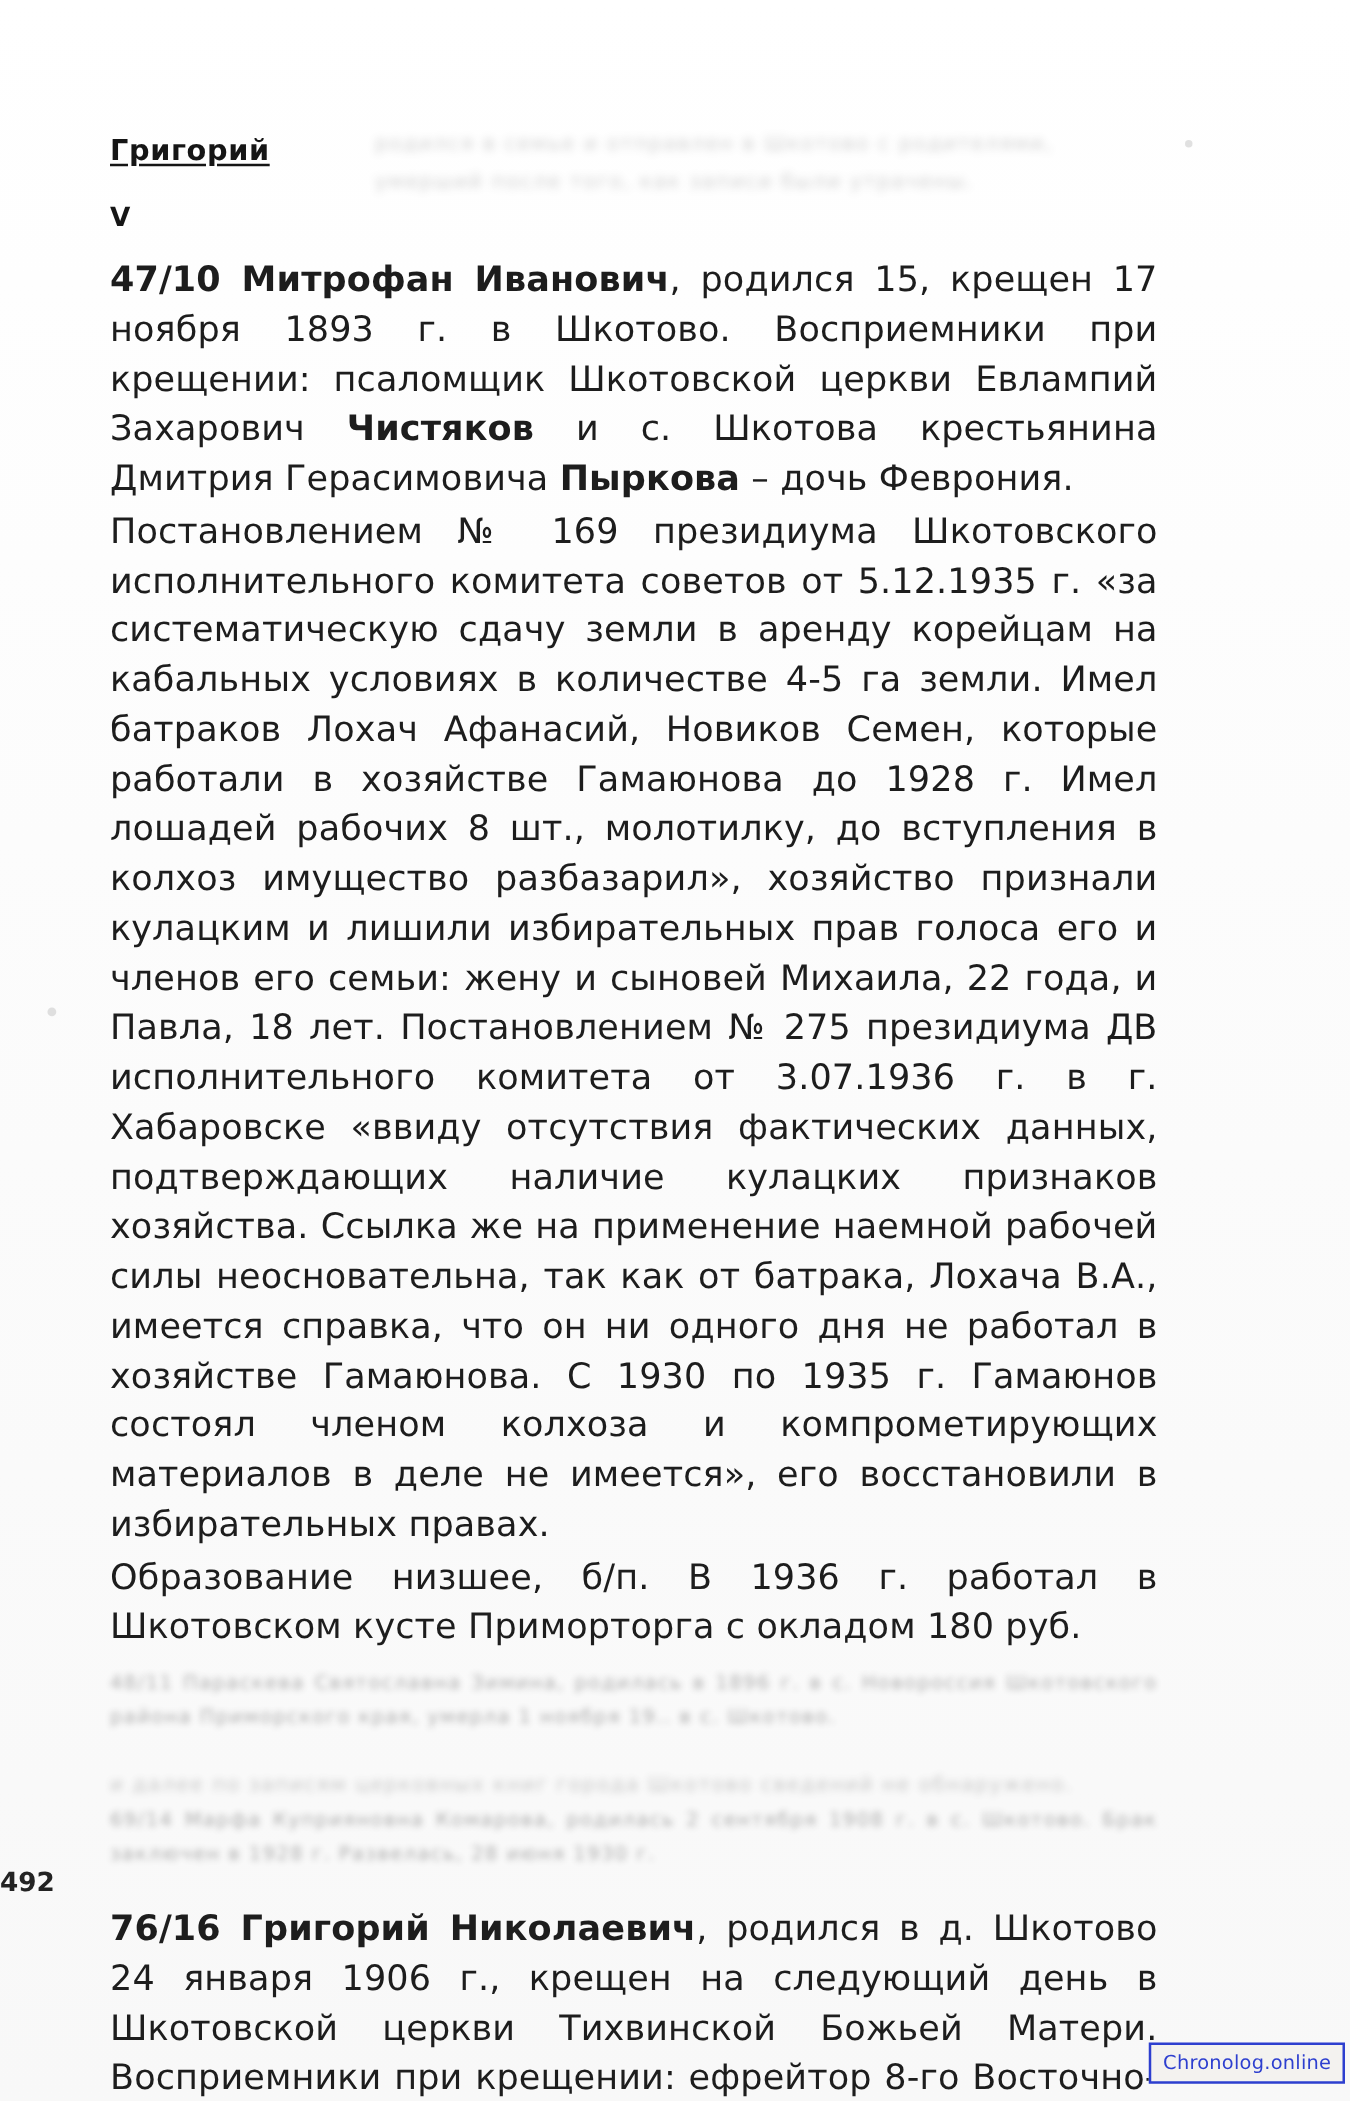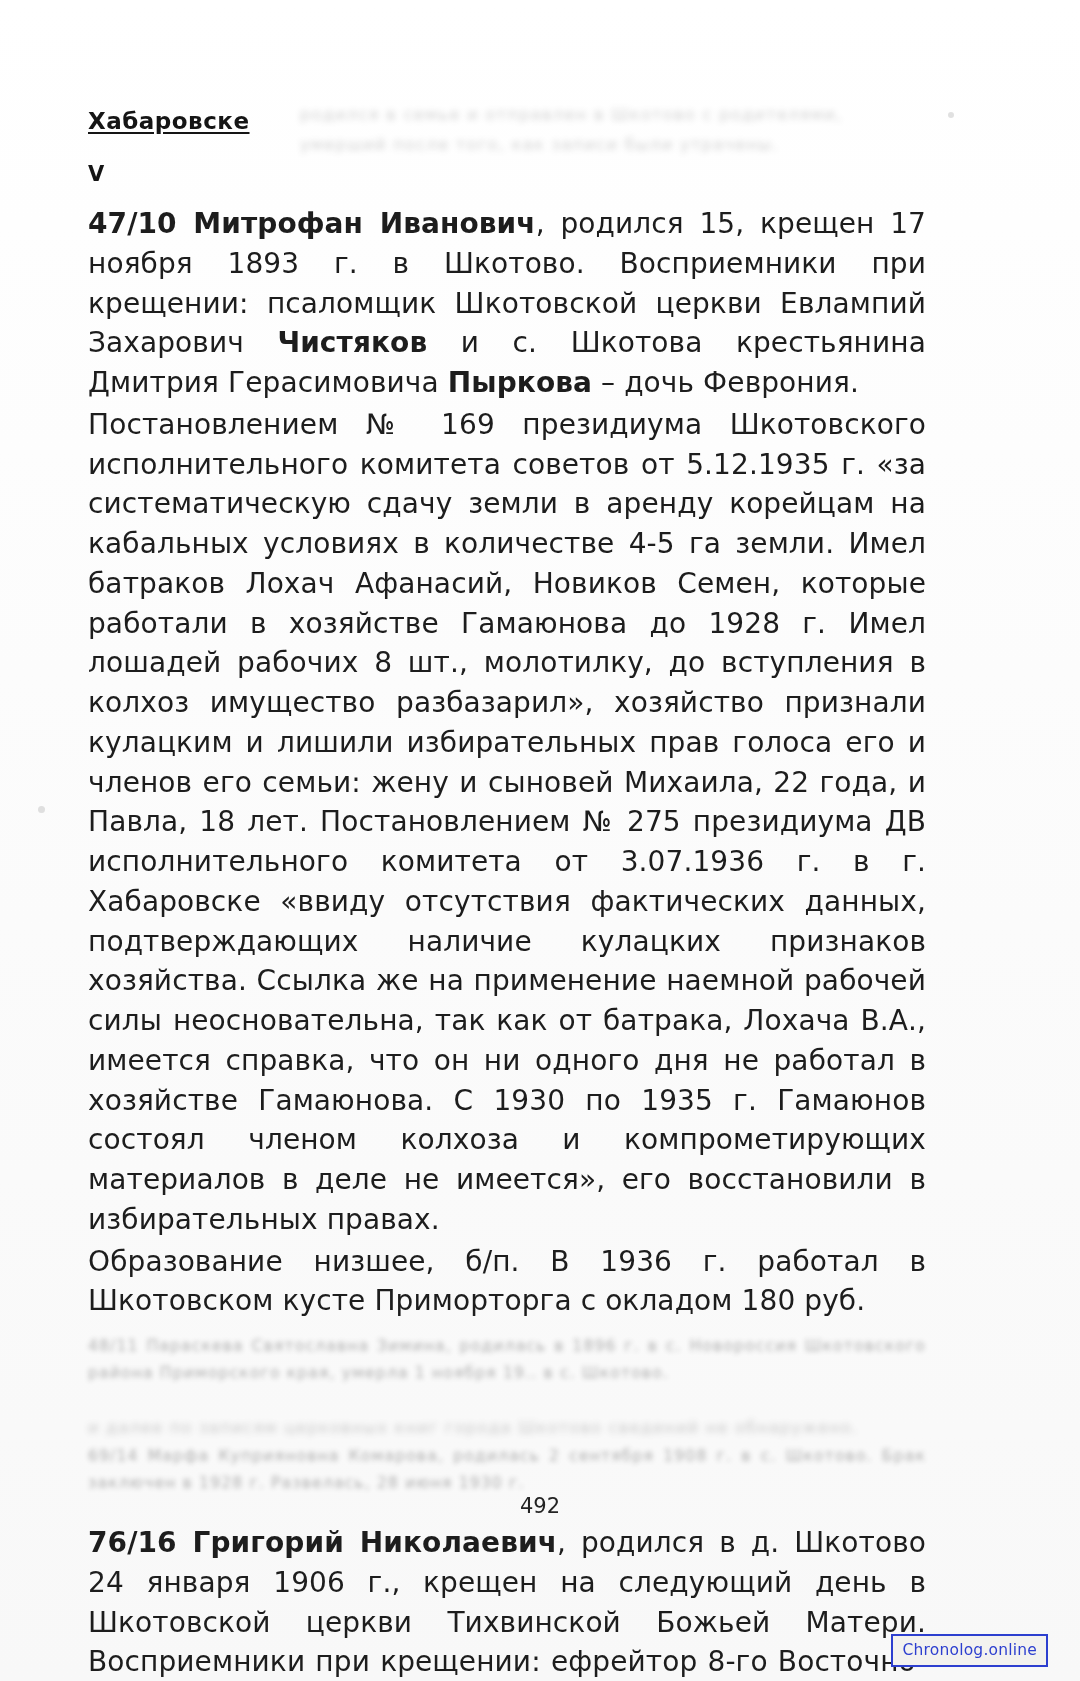--- a/index.html
+++ b/index.html
@@ -108,27 +108,27 @@
     height: 2px;
     background: #3a3a3a;
     opacity: 0.75;
     margin: 6px 0 10px 0;
   }
   .footer-page-number {
     position: absolute;
     left: 0;
     right: 0;
     top: 1494px;
-    text-align: center;
     font-size: 21px;
     color: #232323;
+    font-weight: bold;
   }
   .watermark {
     position: absolute;
-    right: 32px;
+    right: 4px;
     bottom: 14px;
     border: 2px solid #2d3fcf;
     background: #f3f2ef;
     color: #2d3fcf;
     font-size: 15.5px;
     padding: 5px 9px 6px 9px;
     font-family: "DejaVu Sans", sans-serif;
     letter-spacing: 0.2px;
   }
   .speck {
@@ -143,21 +143,21 @@
 
 <div class="page">
 
   <div class="ghost-top">родился в семье и отправлен в Шкотово с родителями, умерший после того, как записи были утрачены.</div>
 
   <div class="speck" style="left:38px; top:806px; width:7px; height:7px;"></div>
   <div class="speck" style="left:948px; top:112px; width:6px; height:6px;"></div>
 
   <div class="content">
 
-    <h1 class="family-name">Хабаровске</h1>
+    <h1 class="family-name">Григорий</h1>
 
     <div class="generation-mark">V</div>
 
     <p class="entry"><b>47/10 Митрофан Иванович</b>, родился 15, крещен 17 ноября 1893 г. в Шкотово. Восприемники при крещении: псаломщик Шкотовской церкви Евлампий Захарович <b>Чистяков</b> и с. Шкотова крестьянина Дмитрия Герасимовича <b>Пыркова</b> – дочь Феврония.</p>
     <p class="entry">Постановлением № 169 президиума Шкотовского исполнительного комитета советов от 5.12.1935 г. «за систематическую сдачу земли в аренду корейцам на кабальных условиях в количестве 4-5 га земли. Имел батраков Лохач Афанасий, Новиков Семен, которые работали в хозяйстве Гамаюнова до 1928 г. Имел лошадей рабочих 8 шт., молотилку, до вступления в колхоз имущество разбазарил», хозяйство признали кулацким и лишили избирательных прав голоса его и членов его семьи: жену и сыновей Михаила, 22 года, и Павла, 18 лет. Постановлением № 275 президиума ДВ исполнительного комитета от 3.07.1936 г. в г. Хабаровске «ввиду отсутствия фактических данных, подтверждающих наличие кулацких признаков хозяйства. Ссылка же на применение наемной рабочей силы неосновательна, так как от батрака, Лохача В.А., имеется справка, что он ни одного дня не работал в хозяйстве Гамаюнова. С 1930 по 1935 г. Гамаюнов состоял членом колхоза и компрометирующих  материалов в деле не имеется», его восстановили в избирательных правах.</p>
     <p class="entry">Образование низшее, б/п. В 1936 г. работал в Шкотовском кусте Приморторга с окладом 180 руб.</p>
 
     <div class="blk-gap-sm"></div>
     <p class="blurred">48/11  Параскева Святославна Зимина, родилась в 1896 г. в с. Новороссия Шкотовского района Приморского края, умерла 1 ноября 19.. в с. Шкотово.</p>
 

